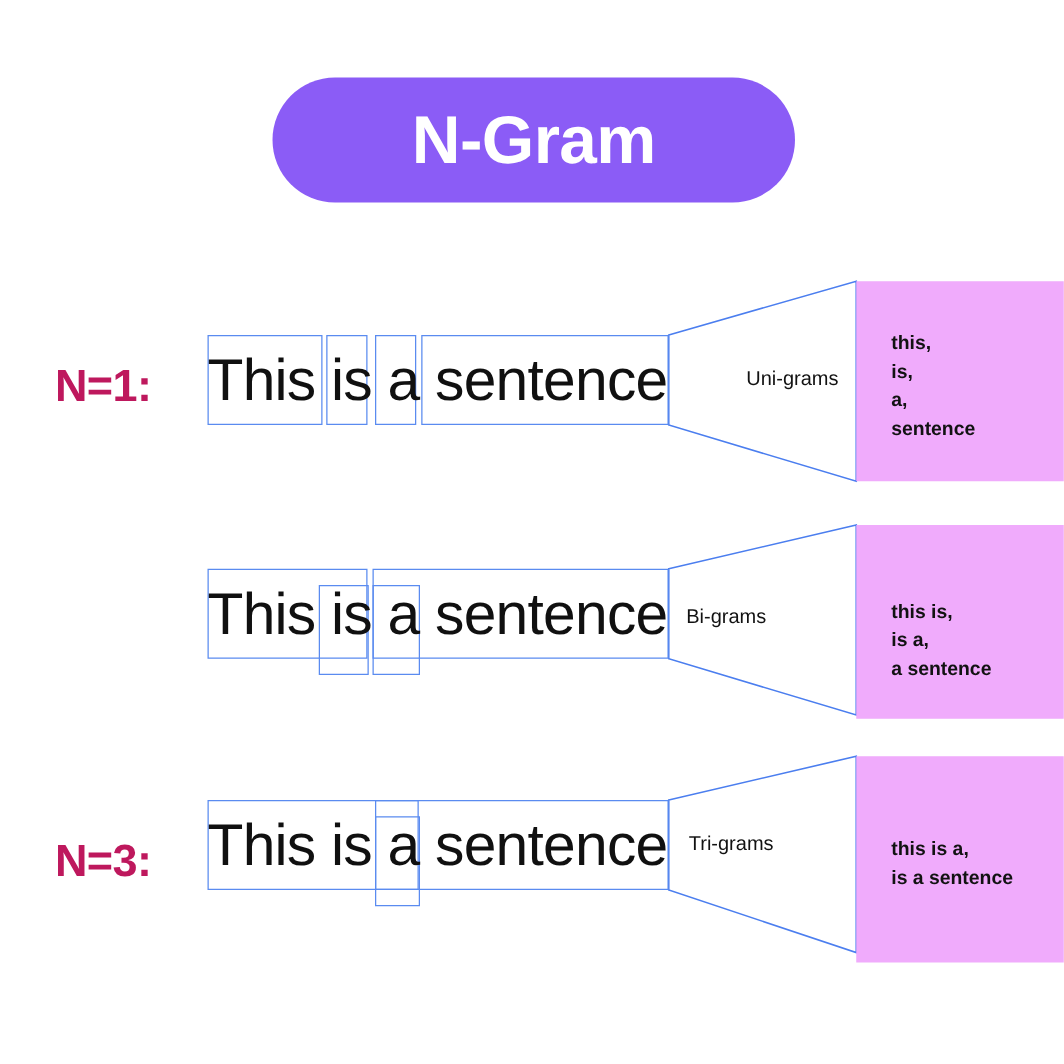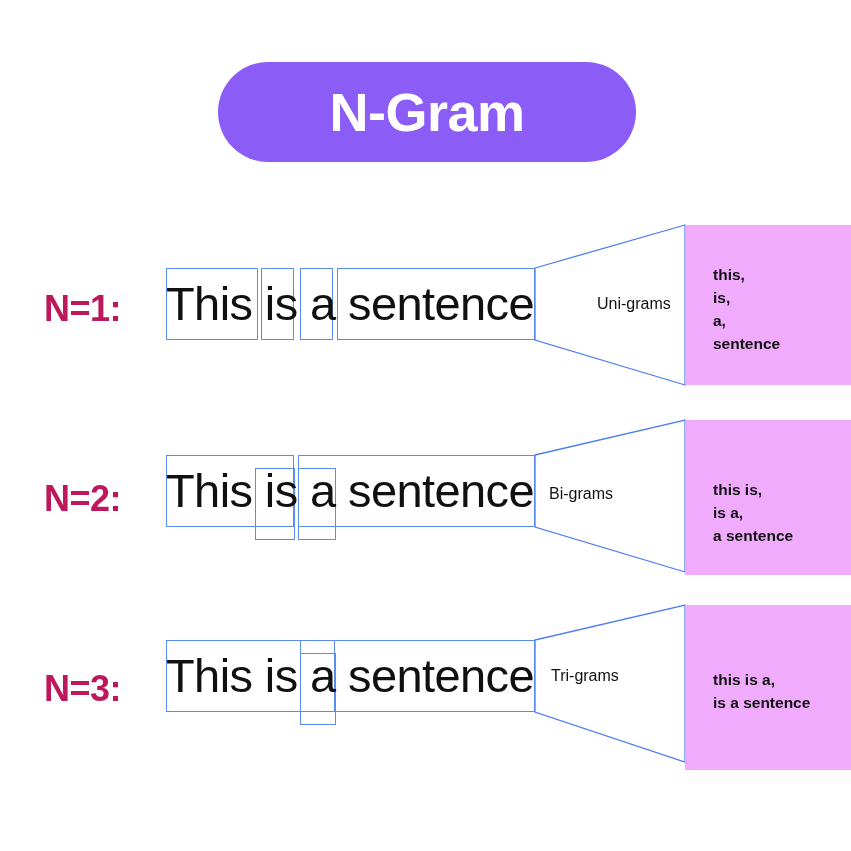--- a/index.html
+++ b/index.html
@@ -170,21 +170,20 @@
     <div class="result-panel">
       <div class="result-lines">this,
 is,
 a,
 sentence</div>
     </div>
   </div>
 
   <div class="row row-2 r2">
 
-    <div class="n-label">N=2:</div>
 
     <div class="box" style="left:166px; top:45px; width:128px; height:72px;"></div>
 
     <div class="box" style="left:255px; top:58px; width:40px;  height:72px;"></div>
     <div class="box" style="left:298px; top:58px; width:38px;  height:72px;"></div>
     <div class="box" style="left:298px; top:45px; width:237px; height:72px;"></div>
 
     <div class="sentence" style="top:45px;">This is a sentence</div>
 
     <svg class="funnel-svg" viewBox="0 0 160 190" preserveAspectRatio="none">

